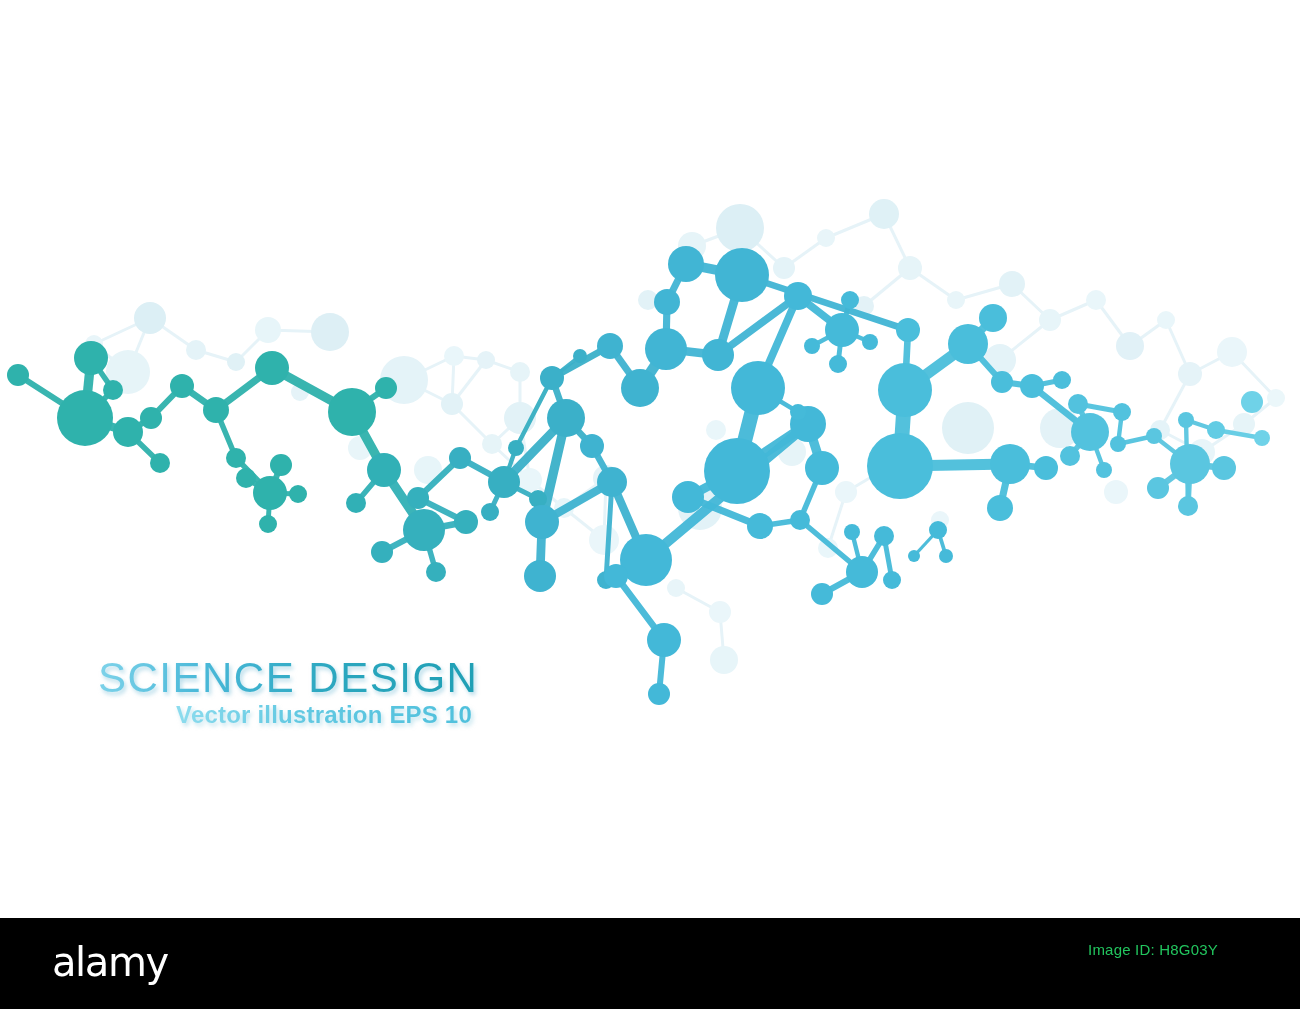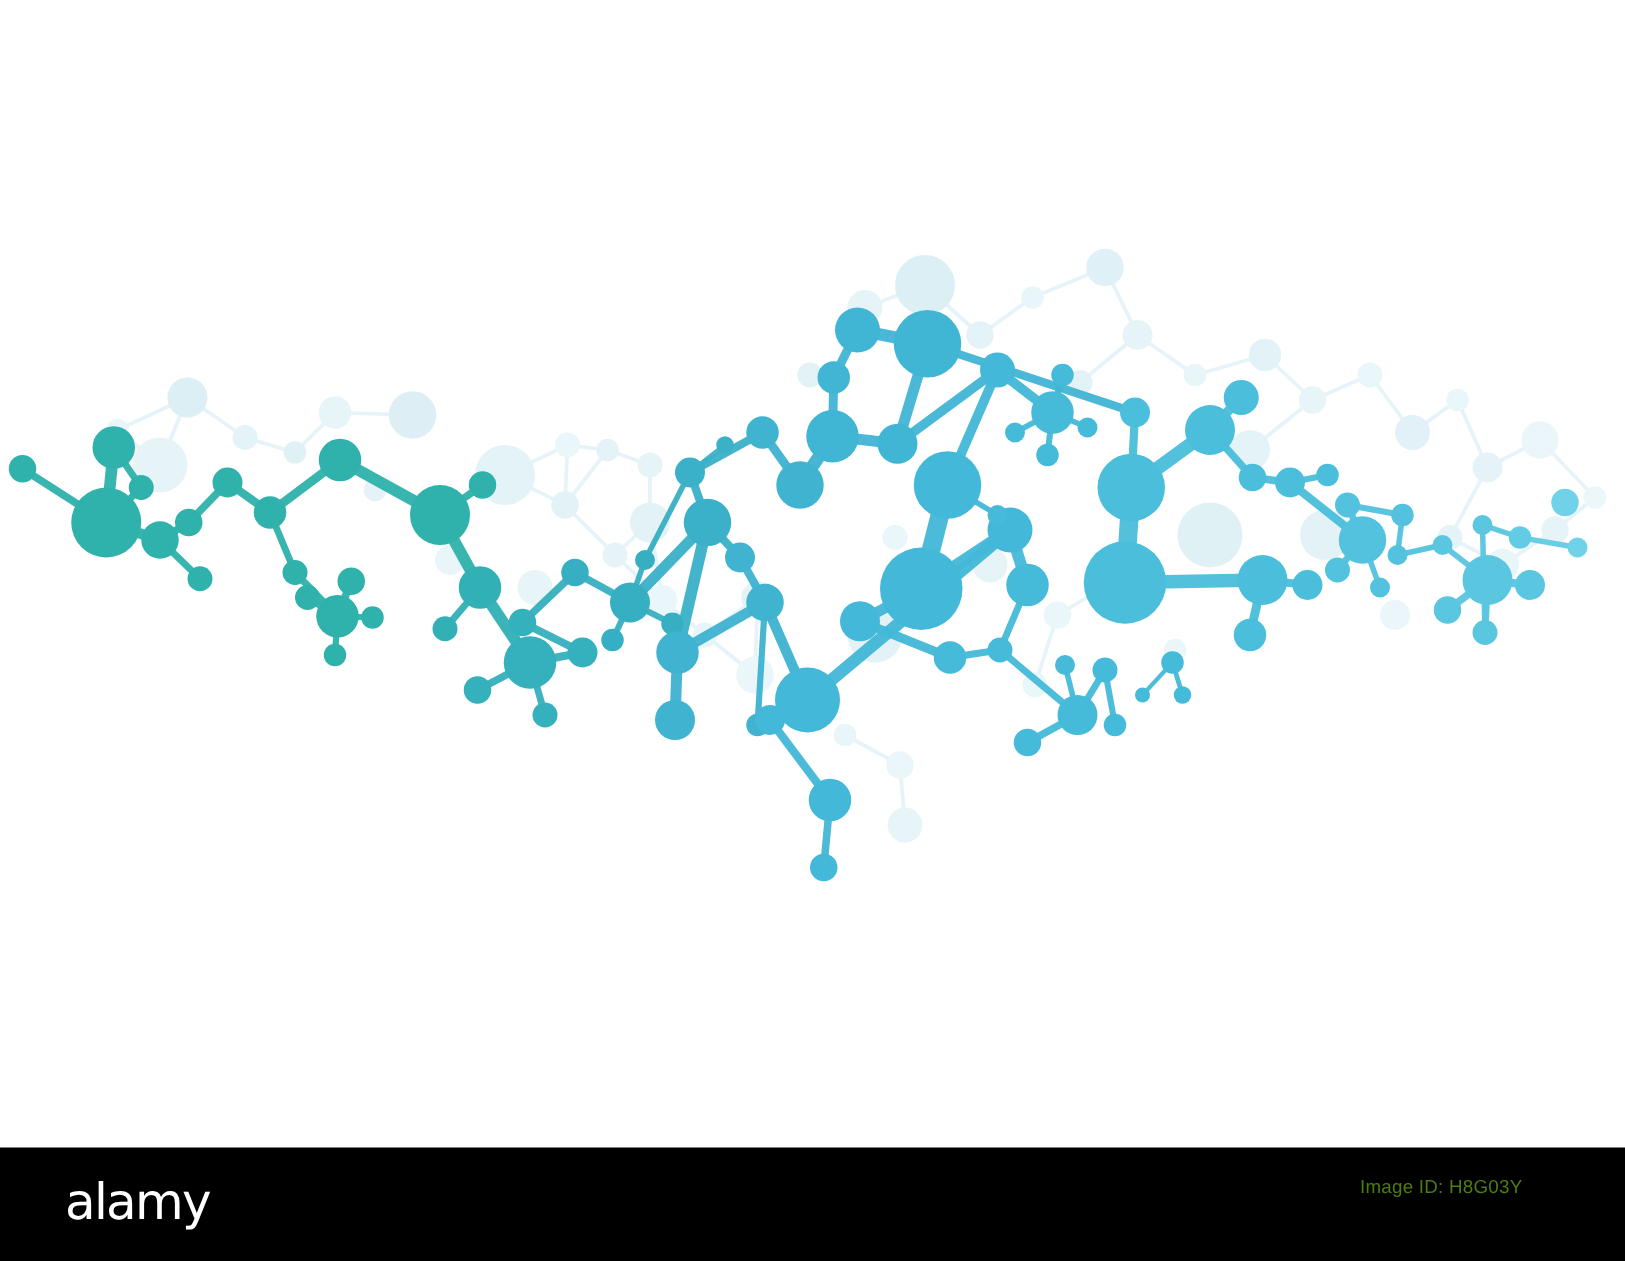--- a/index.html
+++ b/index.html
@@ -103,21 +103,21 @@
     position: absolute;
     right: 22px;
     top: 22px;
     text-align: center;
     width: 250px;
   }
   #image-id {
     font-family: "Liberation Sans", sans-serif;
     font-size: 15px;
     font-weight: 400;
-    color: #4d7c0f;
+    color: #22c55e;
     line-height: 20px;
     letter-spacing: 0.2px;
   }
   #alamy-url {
     font-family: "Liberation Sans", sans-serif;
     font-size: 19px;
     font-weight: 700;
     color: #ffffff;
     line-height: 24px;
     letter-spacing: 0.1px;
@@ -432,20 +432,24 @@
           <circle cx="1158" cy="488" r="11" fill="#5AC6E0"></circle>
           <circle cx="1224" cy="468" r="12" fill="#5AC6E0"></circle>
           <circle cx="1188" cy="506" r="10" fill="#5AC6E0"></circle>
           <circle cx="1186" cy="420" r="8" fill="#5AC6E0"></circle>
           <circle cx="1216" cy="430" r="9" fill="#62CCE4"></circle>
           <circle cx="1262" cy="438" r="8" fill="#6FD2E8"></circle>
           <circle cx="1252" cy="402" r="11" fill="#6FD2E8"></circle>
         </g>
     </svg>
 
+    <div id="caption-block">
+      <h1 id="science-title">SCIENCE DESIGN</h1>
+      <p id="science-subtitle">Vector illustration EPS 10</p>
+    </div>
   </div>
 
   <div id="footer-bar">
     <div id="alamy-wordmark">alamy</div>
     <div id="footer-right">
       <div id="image-id">Image ID: H8G03Y</div>
     </div>
   </div>
 
 </div>

